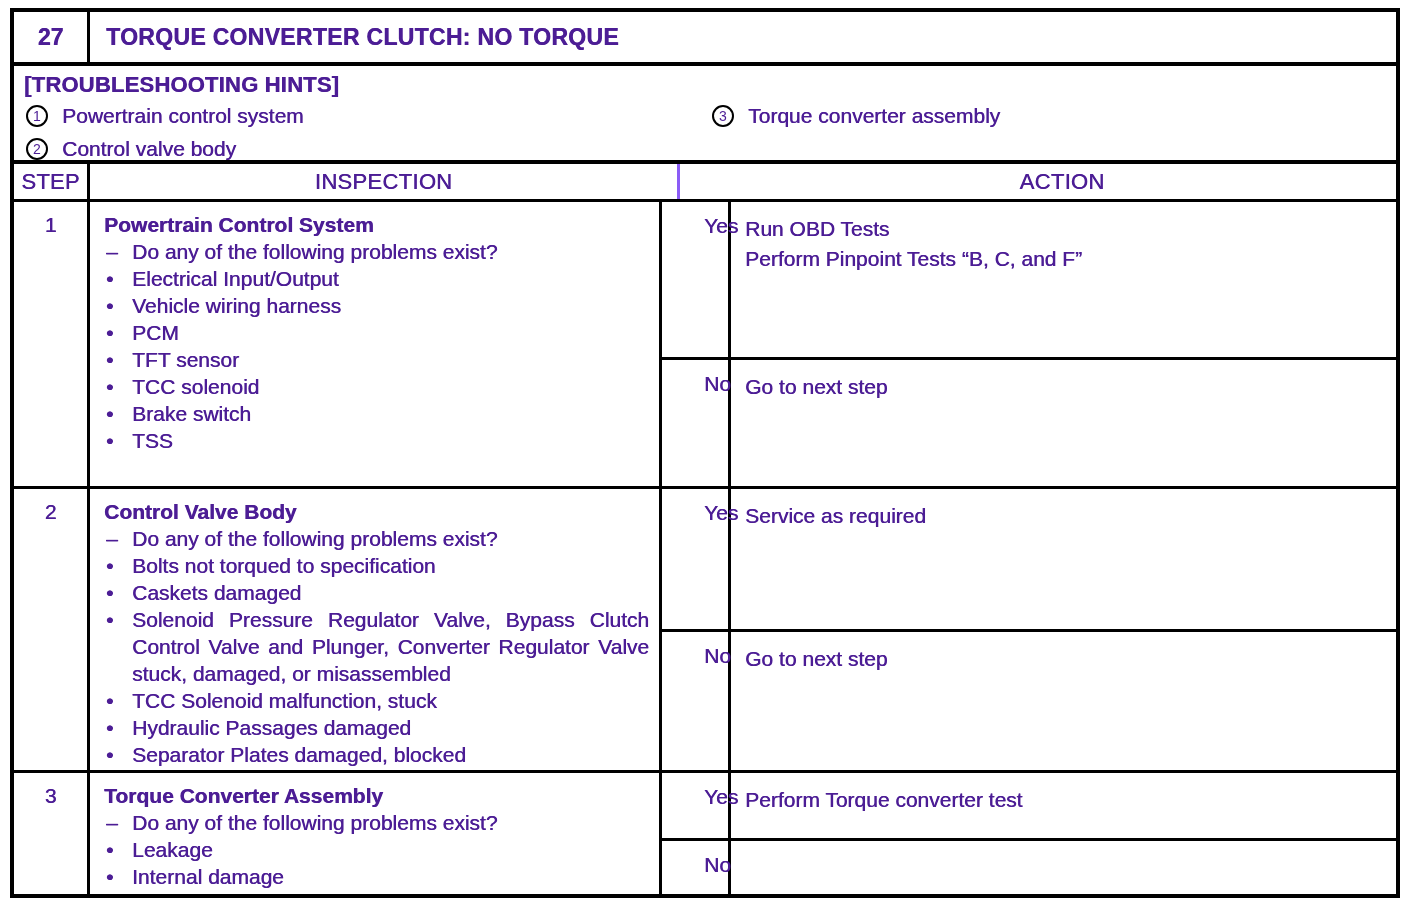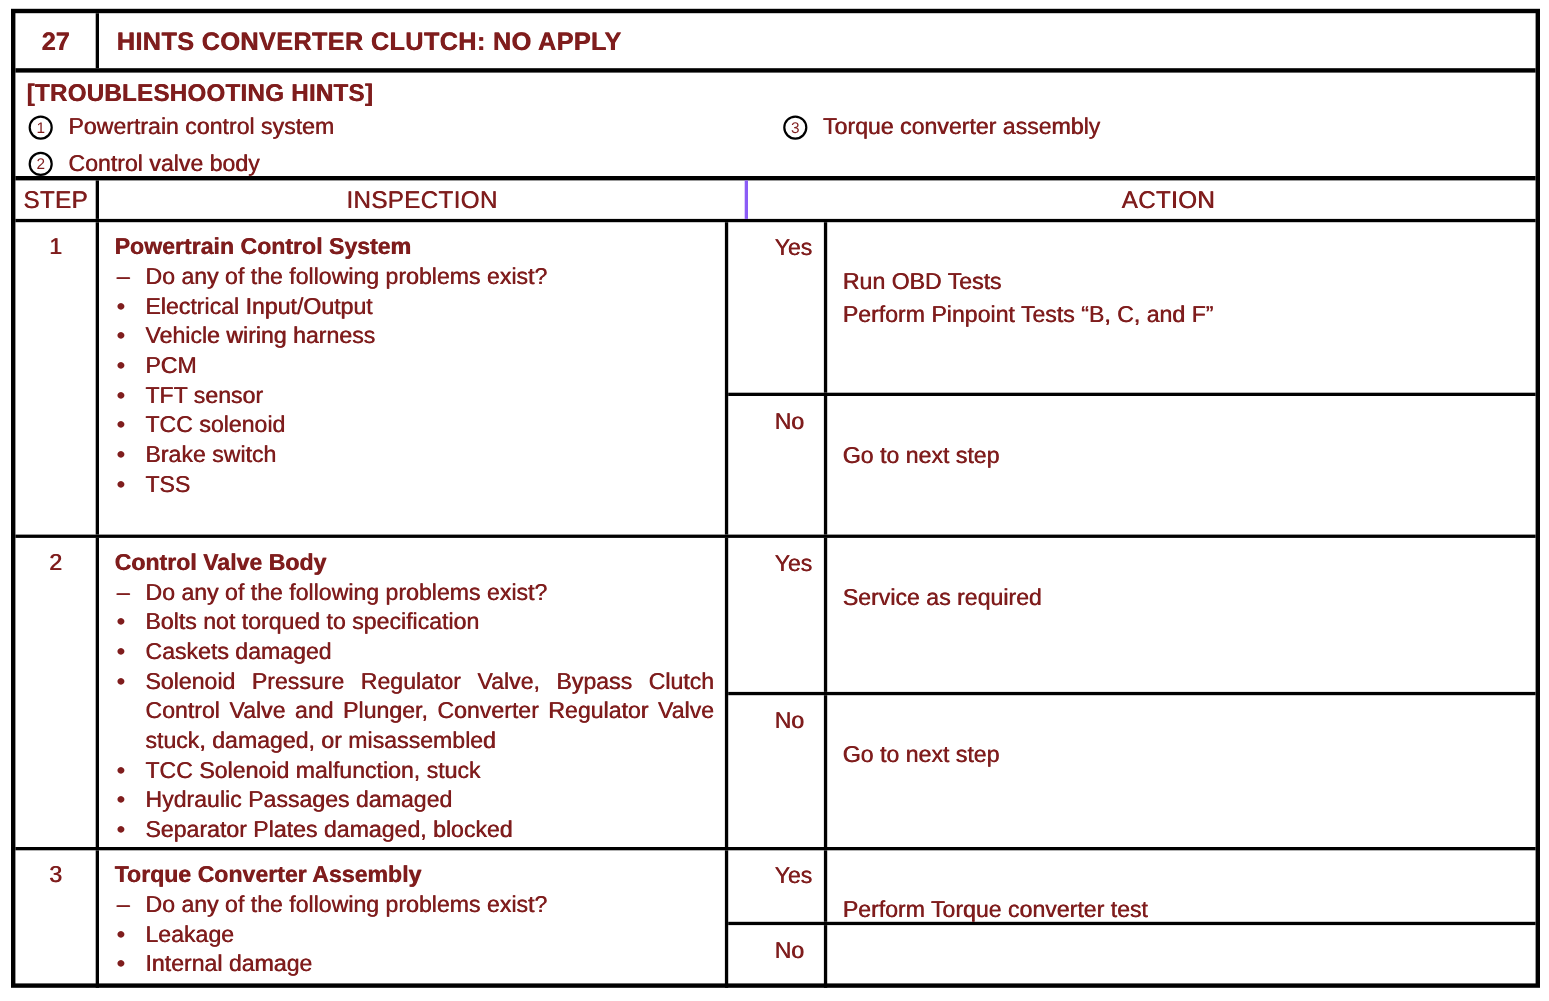--- a/index.html
+++ b/index.html
@@ -1,21 +1,21 @@
 <!DOCTYPE html>
 <html><head>
 <meta charset="utf-8">
 <style>
   * { box-sizing: border-box; margin: 0; padding: 0; }
   html, body { width: 1408px; height: 910px; background: #fff; }
   .sheet {
     position: relative;
     width: 1408px; height: 910px;
     background: #ffffff;
-    color: #7f1d1d;
+    color: #4c1d95;
     font-family: "Liberation Sans", sans-serif;
     text-shadow: 0.5px 0 0 currentColor; 
   }
   .frame {
     position: absolute; left: 10px; top: 8px;
     width: 1390px; height: 890px;
     border: 4px solid #000;
     display: flex; flex-direction: column;
     background: #fff;
   }
@@ -78,39 +78,39 @@
   .insp-text { flex: 1; }
   .justify { text-align: justify; }
 
   .yn-wrap { flex: 1; display: flex; flex-direction: column; }
   .sub-row { display: flex; border-bottom: 3px solid #000; flex: none; }
   .sub-row.last { border-bottom: none; flex: 1; }
   .r1-yes { height: 158px; }
   .r2-yes { height: 143px; }
   .r3-yes { height: 68px; }
   .yn-cell {
-    width: 90px; flex: none;
-    border-right: 3px solid #000;
-    text-align: left; font-size: 21px; padding-top: 12px; padding-left: 42px;
+    width: 69px; flex: none;
+    border-right: 3px solid #000;
+    text-align: right; font-size: 21px; padding-top: 12px; padding-left: 42px;
   }
   .action-cell {
     flex: 1;
     padding: 12px 10px 0 14px;
-    font-size: 21px; line-height: 30px; margin-top: 28px;
+    font-size: 21px; line-height: 30px;
   }
 </style>
 </head>
 <body>
 
 <div class="sheet">
   <div class="frame">
 
     <div class="row title-row">
       <div class="num-cell">27</div>
-      <div class="title-cell">HINTS CONVERTER CLUTCH: NO APPLY</div>
+      <div class="title-cell">TORQUE CONVERTER CLUTCH: NO TORQUE</div>
     </div>
 
     <div class="row hints-row">
       <div class="hints-heading">[TROUBLESHOOTING HINTS]</div>
       <div class="hints-cols">
         <div class="hints-left">
           <div class="hint-item">
             <span class="circ">1</span>
             <span>Powertrain control system</span>
           </div>

